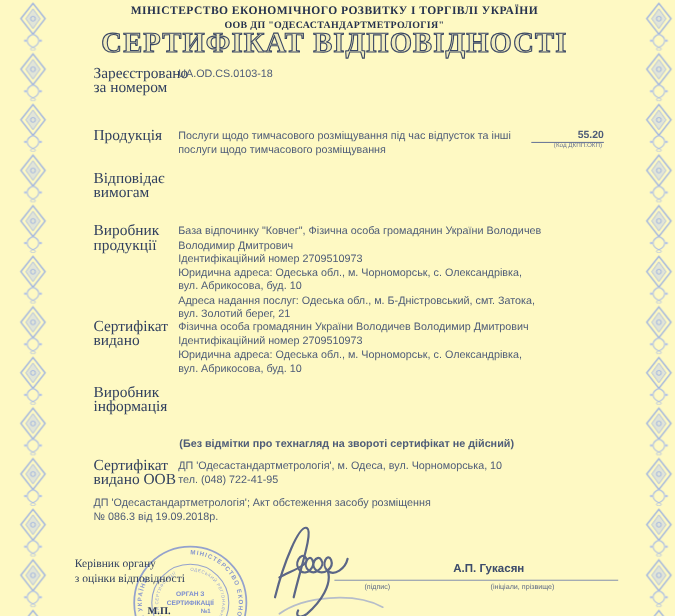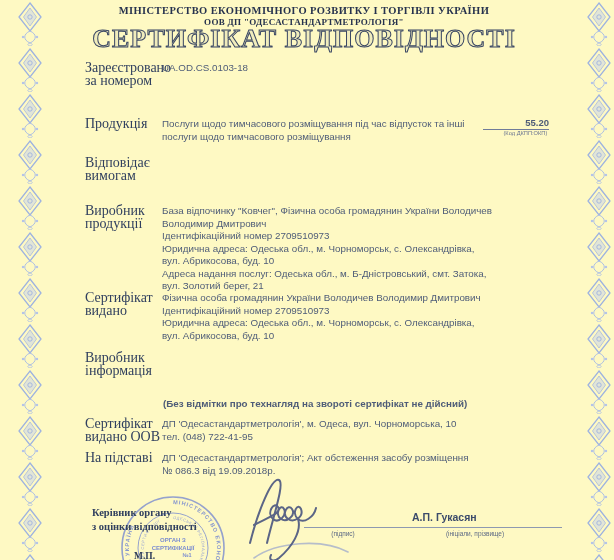--- a/index.html
+++ b/index.html
@@ -27,21 +27,21 @@
   .val{font-weight:normal;font-size:9.8px;line-height:12.5px;color:#4e5c78;}
   .val div{white-space:nowrap;}
   .code-box{position:absolute;left:483px;top:117px;width:66px;text-align:right;}
   .code-val{display:block;font-weight:bold;font-size:9.5px;color:#4e5c78;
     border-bottom:1px solid #707c99;padding-bottom:1px;}
   .code-cap{display:block;font-size:6px;color:#6a7591;transform:scale(0.95);white-space:nowrap;}
   .note{position:absolute;left:163px;top:398px;width:290px;font-weight:bold;font-size:9.8px;
     color:#4e5c78;white-space:nowrap;}
   
   .head-title{position:absolute;left:68px;top:506px;font-family:"Liberation Serif",serif;
-    font-weight:bold;font-size:10.5px;line-height:14px;color:#31405f;z-index:5;margin-left:24px;}
+    font-weight:normal;font-size:10.5px;line-height:14px;color:#31405f;z-index:5;}
   .mp{position:absolute;left:134px;top:536px;font-family:"Liberation Serif",serif;
     font-weight:bold;font-size:9.5px;color:#2d3b59;z-index:6;margin-top:15px;}
   .sig-line{position:absolute;left:304px;top:527px;width:258px;border-top:1px solid #8e99b0;}
   .sig-caption{position:absolute;left:303px;top:530px;width:80px;text-align:center;
     font-size:6.5px;color:#5d6a85;}
   .sig-name{position:absolute;left:412px;top:511px;width:126px;
     font-weight:bold;font-size:10.5px;color:#3c4b6b;}
   .sig-name-caption{position:absolute;left:404px;top:530px;width:142px;text-align:center;
     font-size:6.5px;color:#5d6a85;}
   .stamp-svg{position:absolute;left:103px;top:490px;z-index:4;}
@@ -165,23 +165,20 @@
       <div>Сертифікат</div>
       <div>видано ООВ</div>
     </div>
     <div class="val">
       <div>ДП 'Одесастандартметрологія', м. Одеса, вул. Чорноморська, 10</div>
       <div>тел. (048) 722-41-95</div>
     </div>
   </div>
 
   <div class="row" style="top:452px">
-    <div class="lbl">
-      <div>На підставі</div>
-    </div>
     <div class="val">
       <div>ДП 'Одесастандартметрологія'; Акт обстеження засобу розміщення</div>
       <div>№ 086.3 від 19.09.2018р.</div>
     </div>
   </div>
 
   <div class="head-title">
     <div>Керівник органу</div>
     <div>з оцінки відповідності</div>
   </div>

